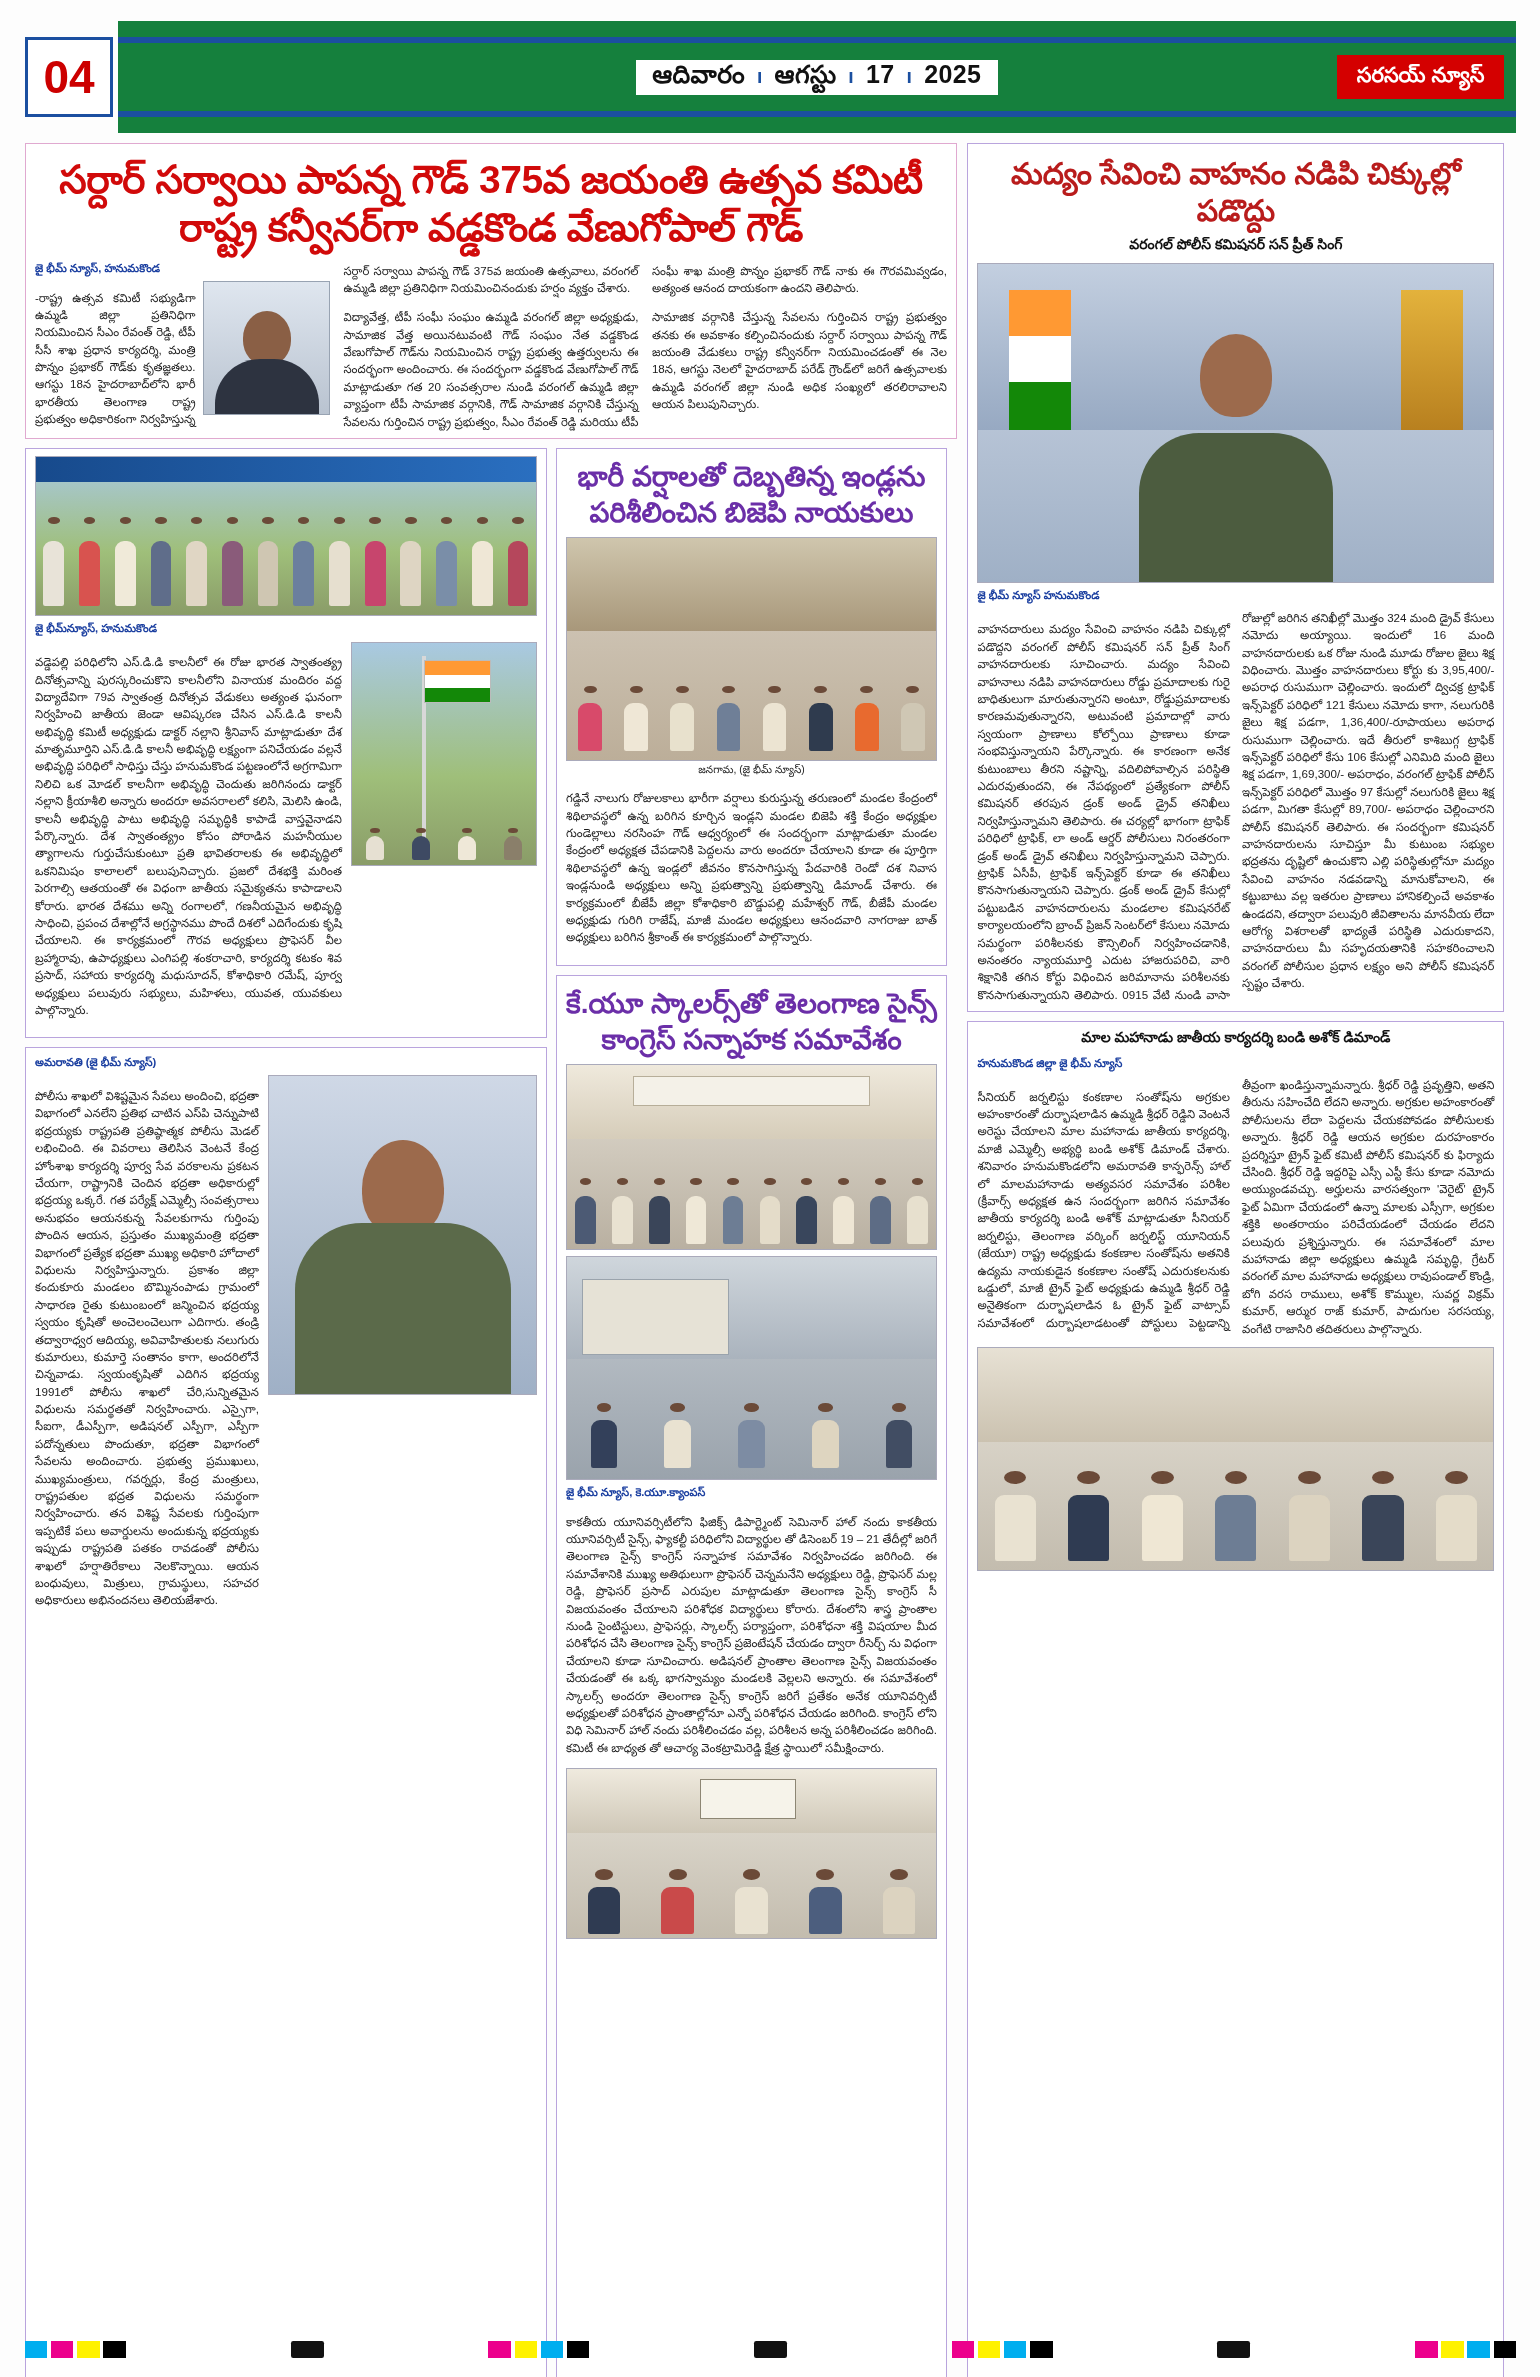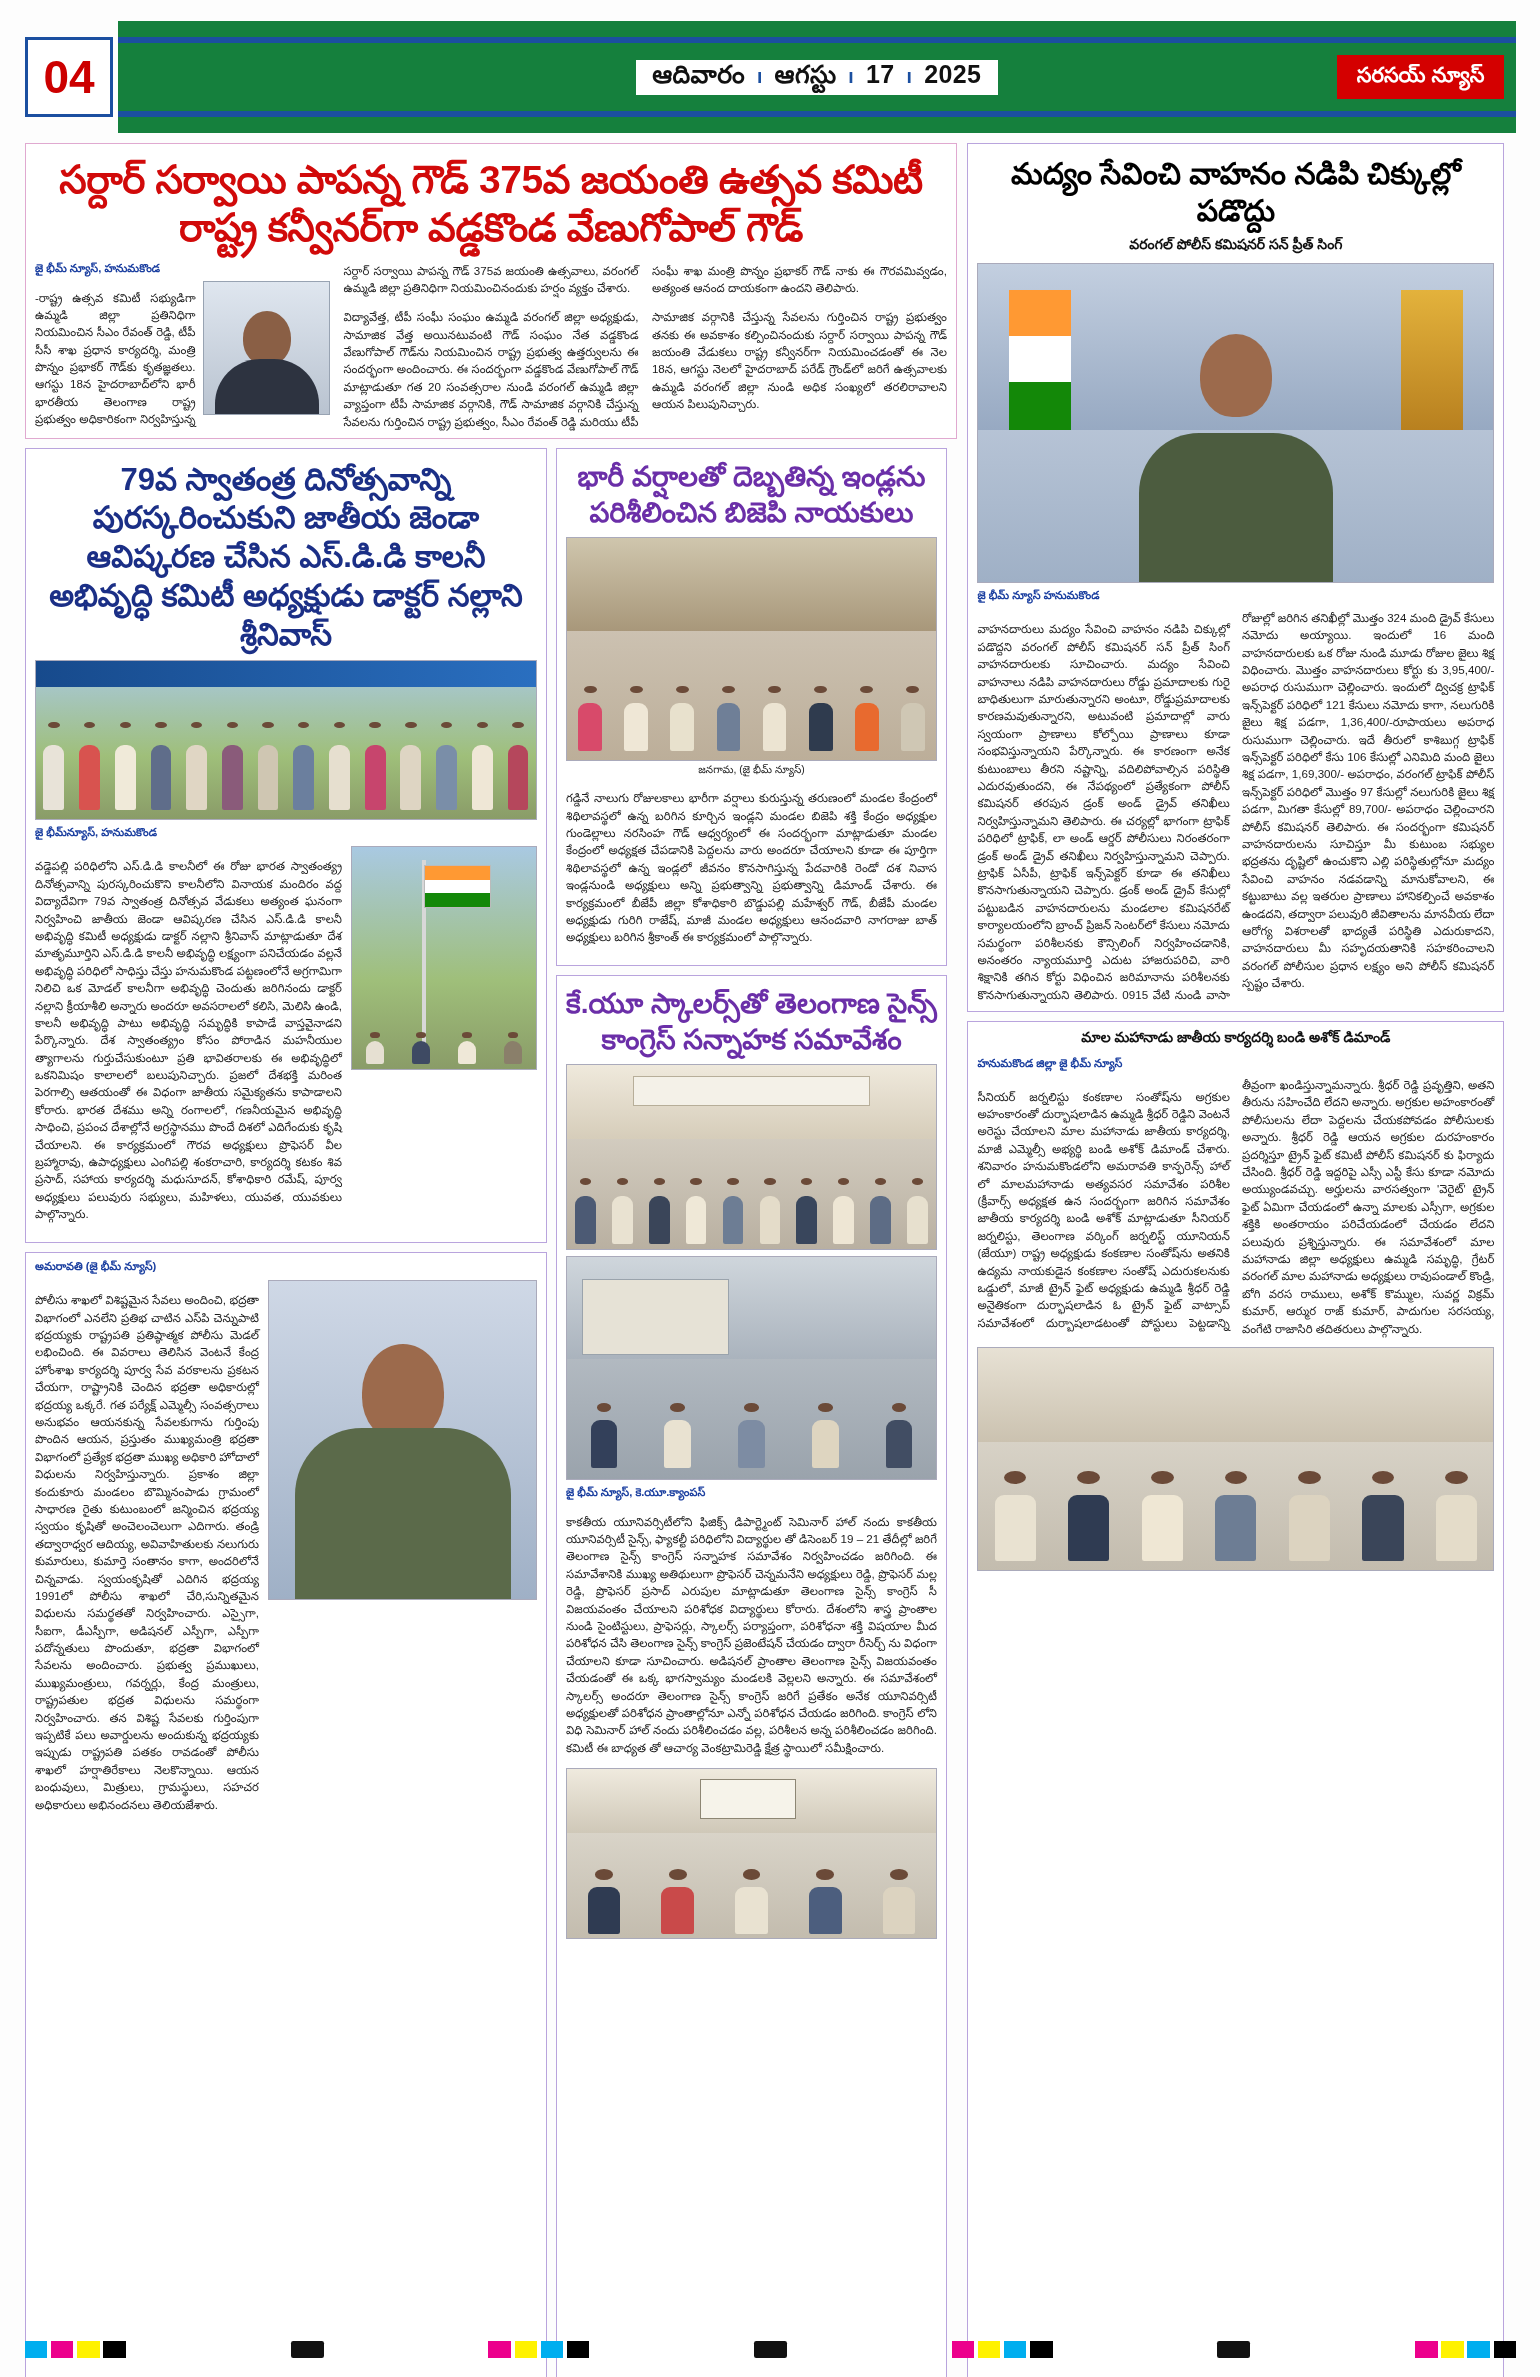--- a/index.html
+++ b/index.html
@@ -148,21 +148,21 @@
   h1.head-red {
     color: #d10a0a;
     font-size: 39px;
     line-height: 1.22;
     text-align: center;
     margin: 4.5px 0 10.4px 0;
     font-weight: bold;
     letter-spacing: -0.4px;
   }
   h2.head-blue {
-    color: #000000;
+    color: #b91c1c;
     font-size: 30px;
     line-height: 1.25;
     text-align:center;
     margin: 3px 0 6px 0;
     font-weight: bold;
   }
   h2.head-violet {
     color: #6b2fa8;
     font-size: 28px;
     line-height: 1.28;
@@ -324,21 +324,20 @@
           <p class="body-text">విద్యావేత్త, టీపీ సంఘీ సంఘం ఉమ్మడి వరంగల్ జిల్లా అధ్యక్షుడు, సామాజిక వేత్త అయినటువంటి గౌడ్ సంఘం నేత వడ్డకొండ వేణుగోపాల్ గౌడ్‌ను నియమించిన రాష్ట్ర ప్రభుత్వ ఉత్తర్వులను ఈ సందర్భంగా అందించారు. ఈ సందర్భంగా వడ్డకొండ వేణుగోపాల్ గౌడ్ మాట్లాడుతూ గత 20 సంవత్సరాల నుండి వరంగల్ ఉమ్మడి జిల్లా వ్యాప్తంగా టీపీ సామాజిక వర్గానికి, గౌడ్ సామాజిక వర్గానికి చేస్తున్న సేవలను గుర్తించిన రాష్ట్ర ప్రభుత్వం, సీఎం రేవంత్ రెడ్డి మరియు టీపీ సంఘీ శాఖ మంత్రి పొన్నం ప్రభాకర్ గౌడ్ నాకు ఈ గౌరవమివ్వడం, అత్యంత ఆనంద దాయకంగా ఉందని తెలిపారు.</p>
           <p class="body-text">సామాజిక వర్గానికి చేస్తున్న సేవలను గుర్తించిన రాష్ట్ర ప్రభుత్వం తనకు ఈ అవకాశం కల్పించినందుకు సర్దార్ సర్వాయి పాపన్న గౌడ్ జయంతి వేడుకలు రాష్ట్ర కన్వీనర్‌గా నియమించడంతో ఈ నెల 18న, ఆగస్టు నెలలో హైదరాబాద్ పరేడ్ గ్రౌండ్‌లో జరిగే ఉత్సవాలకు ఉమ్మడి వరంగల్ జిల్లా నుండి అధిక సంఖ్యలో తరలిరావాలని ఆయన పిలుపునిచ్చారు.</p>
         </div>
       </div>
 
       <div style="display:flex; gap:9px; flex:1;">
 
         <div style="width:522px; display:flex; flex-direction:column; gap:9px;">
 
           <div class="box box-violet">
-            <h2 class="head-darkblue">79వ స్వాతంత్ర దినోత్సవాన్ని పురస్కరించుకుని జాతీయ జెండా ఆవిష్కరణ చేసిన ఎస్.డి.డి కాలనీ అభివృద్ధి కమిటీ  అధ్యక్షుడు డాక్టర్ నల్లాని శ్రీనివాస్</h2>
 
             <div class="photo ph-green" style="height:160px;">
               <div class="banner-strip" style="height:16%;"></div>
               <div class="people-row">
                 <span class="person">
                     <b></b>
                     <i style="background:#e8e3d8;"></i>
                   </span>
                 <span class="person">
                     <b></b>

